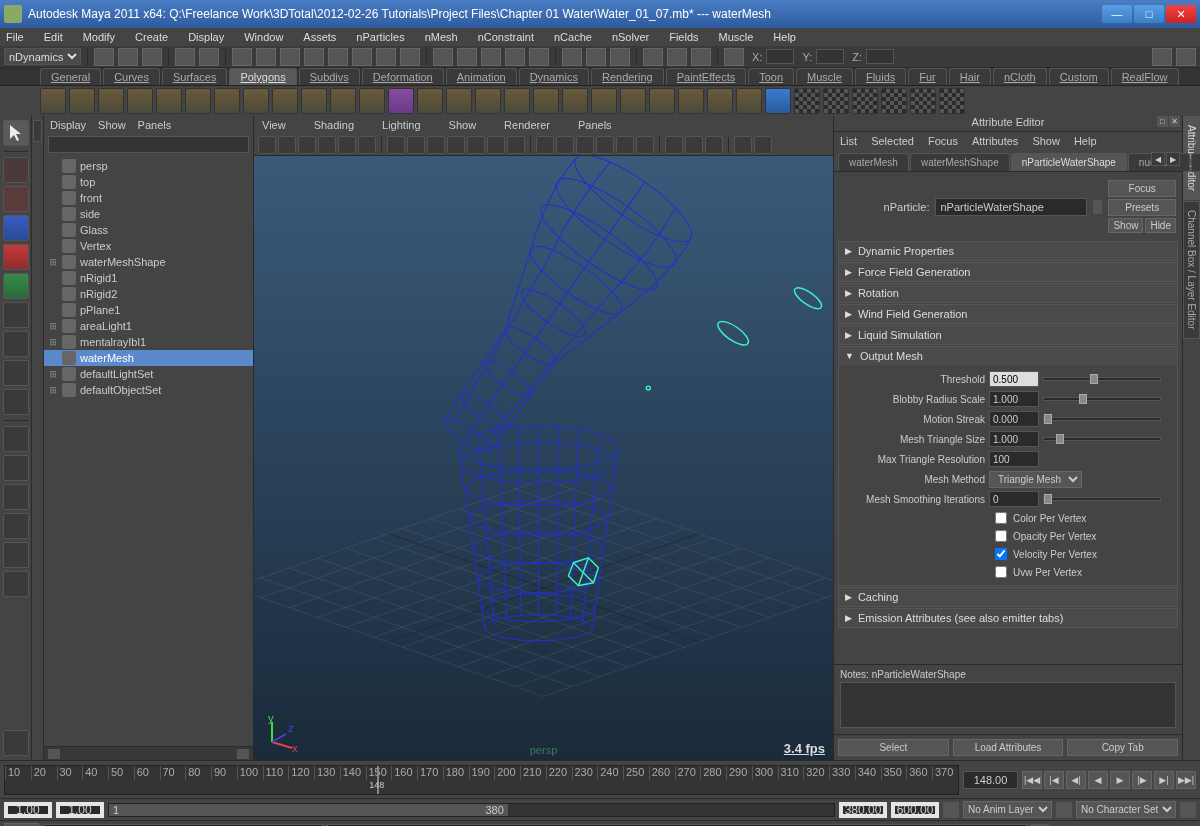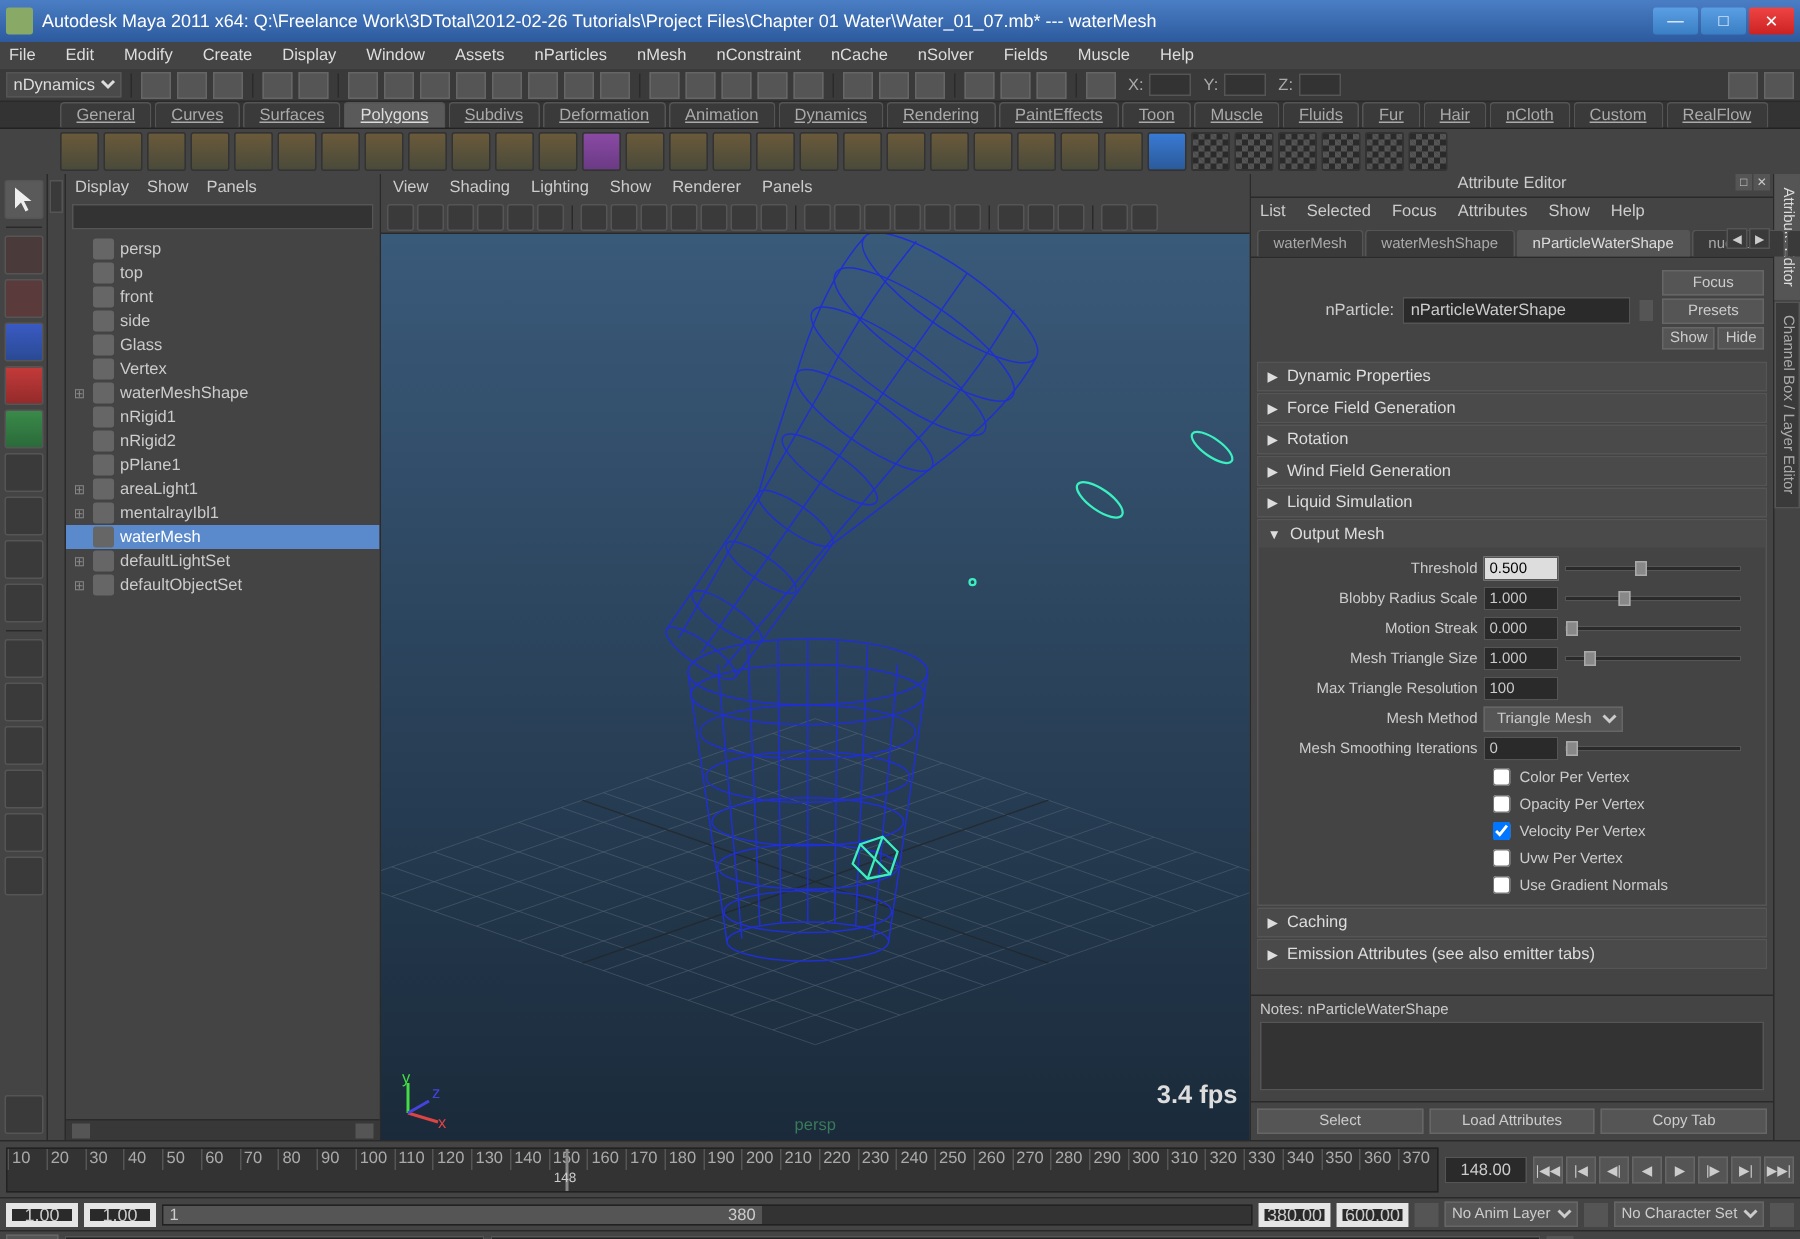--- a/index.html
+++ b/index.html
@@ -59,28 +59,28 @@
 .outliner .oitem.selected { background: #5a8acc; color: #fff; }
 .outliner .oscroll { height: 14px; background: #383838; border-top: 1px solid #2a2a2a; display: flex; align-items: center; padding: 0 4px; gap: 4px; }
 .outliner .oscroll .arr { width: 12px; height: 10px; background: #555; }
 
 
 .collapsestrip { width: 12px; background: #444; border-right: 1px solid #2a2a2a; display: flex; flex-direction: column; gap: 2px; padding: 4px 1px; }
 .collapsestrip .cs { width: 9px; height: 22px; background: #3a3a3a; border: 1px solid #555; }
 
 
 .viewport { flex: 1; display: flex; flex-direction: column; background: #444; border-right: 1px solid #2a2a2a; }
-.viewport .vmenubar { height: 18px; display: flex; align-items: center; gap: 14px; padding: 0 8px; color: #ccc; background: #444; }
+.viewport .vmenubar { height: 18px; display: flex; align-items: center; gap: 28px; padding: 0 8px; color: #ccc; background: #444; }
 .viewport .vtoolbar { height: 22px; display: flex; align-items: center; gap: 2px; padding: 0 4px; background: #444; border-bottom: 1px solid #2a2a2a; }
 .viewport .vtoolbar .vb { width: 18px; height: 18px; background: #3a3a3a; border: 1px solid #555; border-radius: 2px; }
 .viewport .vtoolbar .vsep { width: 1px; height: 16px; background: #2a2a2a; margin: 0 3px; }
 .viewport .view3d { flex: 1; background: linear-gradient(#3a5a7a, #1a2a3a); position: relative; overflow: hidden; }
 .viewport .axis { position: absolute; left: 8px; bottom: 8px; width: 40px; height: 40px; }
 .viewport .persp { position: absolute; left: 50%; bottom: 4px; transform: translateX(-50%); color: #3a7a5a; font-size: 11px; }
-.viewport .fps { position: absolute; right: 8px; bottom: 20px; color: #ddd; font-size: 17px; font-weight: bold; }
+.viewport .fps { position: absolute; right: 8px; bottom: 4px; color: #ddd; font-size: 13px; font-weight: bold; text-decoration: underline; }
 
 
 .attreditor { width: 348px; background: #444; display: flex; flex-direction: column; }
 .attreditor .aetitle { height: 16px; background: #444; text-align: center; color: #ccc; font-size: 10px; border-bottom: 1px solid #2a2a2a; position: relative; }
 .attreditor .aetitle .aeclose { position: absolute; right: 2px; top: 0; display: flex; gap: 1px; }
 .attreditor .aetitle .aeclose span { width: 11px; height: 11px; background: #555; display: inline-block; font-size: 8px; text-align: center; line-height: 11px; }
 .attreditor .aemenubar { height: 18px; display: flex; align-items: center; gap: 14px; padding: 0 6px; color: #ccc; }
 .attreditor .aetabs { height: 22px; display: flex; align-items: flex-end; padding: 0 4px; border-bottom: 1px solid #2a2a2a; position: relative; }
 .attreditor .aetabs .atab { padding: 3px 10px; background: #3a3a3a; border: 1px solid #555; border-bottom: none; border-radius: 3px 3px 0 0; margin-right: 1px; color: #aaa; font-size: 10px; }
 .attreditor .aetabs .atab.active { background: #555; color: #ddd; }
@@ -658,24 +658,20 @@
               <input type="checkbox" style="">
               <label>Opacity Per Vertex</label>
             </div>
           <div class="chkrow">
               <input type="checkbox" checked="" style="">
               <label>Velocity Per Vertex</label>
             </div>
           <div class="chkrow">
               <input type="checkbox" style="">
               <label>Uvw Per Vertex</label>
-            </div>
-          <div class="chkrow">
-              <input type="checkbox" style="">
-              <label>Use Gradient Normals</label>
             </div>
         </div>
       </div>
       <div class="section">
           <div class="shead">
             <span class="arrow">▶</span>
             <span>Caching</span>
           </div>
         </div>
       <div class="section">

